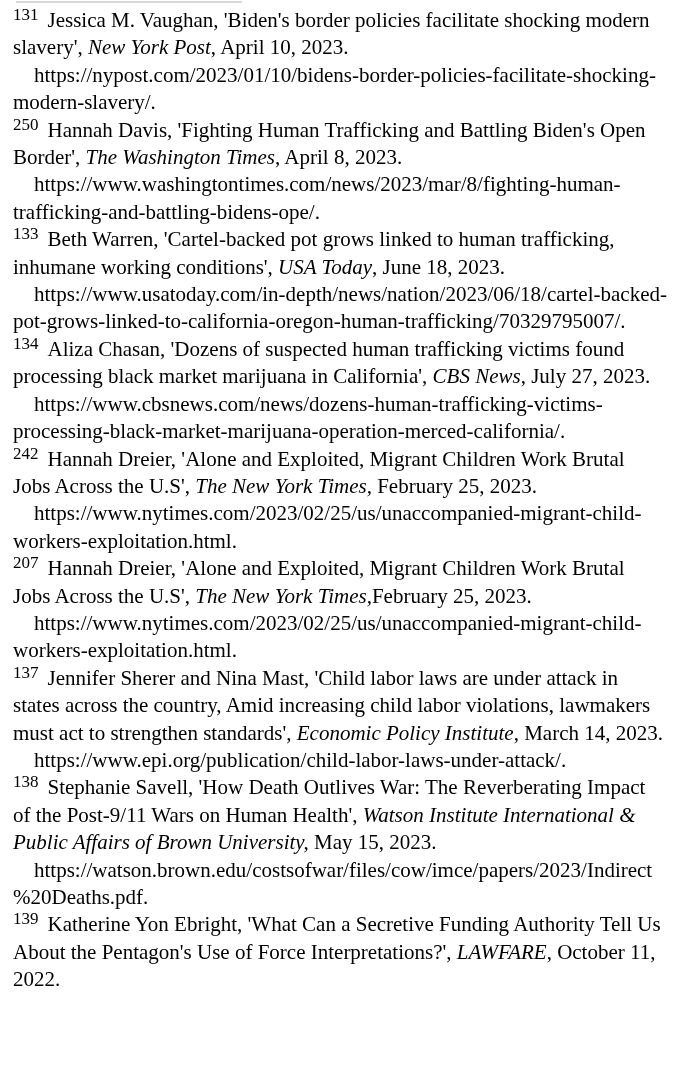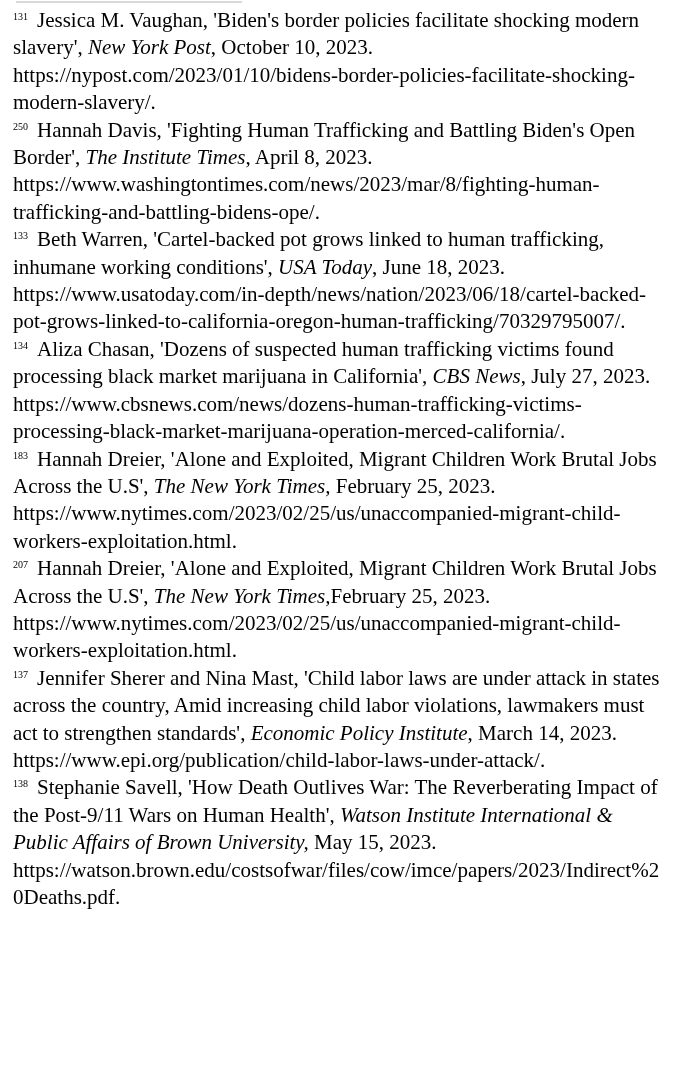--- a/index.html
+++ b/index.html
@@ -32,39 +32,40 @@
     font-size: 21px;
     line-height: 27.4px;
     text-align: left;
     overflow-wrap: break-word;
   }
   p.footnote {
     margin: 0;
     padding: 0;
   }
   p.footnote sup {
-    font-size: 10px;
+    font-size: 17px;
     line-height: 0;
     vertical-align: baseline;
     position: relative;
     top: -7px;
     margin-right: 9px;
   }
   .seg-italic { font-style: italic; }
   .seg-normal { font-style: normal; }
-  .seg-url { font-style: normal; }
+  .seg-url { font-style: normal; margin-left: 21px; }
 </style>
 </head>
 <body>
 
 <div class="page">
   <div class="separator"></div>
   <div class="footnotes" id="footnotes">
-      <p class="footnote"><sup>131</sup><span class="seg-normal">Jessica M. Vaughan, 'Biden's border policies facilitate shocking modern slavery', </span><span class="seg-italic">New York Post</span><span class="seg-normal">, October 10, 2023. </span><span class="seg-url">https://nypost.com/2023/01/10/bidens-border-policies-facilitate-shocking-modern-slavery/.</span></p>
-      <p class="footnote"><sup>250</sup><span class="seg-normal">Hannah Davis, 'Fighting Human Trafficking and Battling Biden's Open Border', </span><span class="seg-italic">The Institute Times</span><span class="seg-normal">, April 8, 2023. </span><span class="seg-url">https://www.washingtontimes.com/news/2023/mar/8/fighting-human-trafficking-and-battling-bidens-ope/.</span></p>
+      <p class="footnote"><sup>131</sup><span class="seg-normal">Jessica M. Vaughan, 'Biden's border policies facilitate shocking modern slavery', </span><span class="seg-italic">New York Post</span><span class="seg-normal">, April 10, 2023. </span><span class="seg-url">https://nypost.com/2023/01/10/bidens-border-policies-facilitate-shocking-modern-slavery/.</span></p>
+      <p class="footnote"><sup>250</sup><span class="seg-normal">Hannah Davis, 'Fighting Human Trafficking and Battling Biden's Open Border', </span><span class="seg-italic">The Washington Times</span><span class="seg-normal">, April 8, 2023. </span><span class="seg-url">https://www.washingtontimes.com/news/2023/mar/8/fighting-human-trafficking-and-battling-bidens-ope/.</span></p>
       <p class="footnote"><sup>133</sup><span class="seg-normal">Beth Warren, 'Cartel-backed pot grows linked to human trafficking, inhumane working conditions', </span><span class="seg-italic">USA Today</span><span class="seg-normal">, June 18, 2023. </span><span class="seg-url">https://www.usatoday.com/in-depth/news/nation/2023/06/18/cartel-backed-pot-grows-linked-to-california-oregon-human-trafficking/70329795007/.</span></p>
       <p class="footnote"><sup>134</sup><span class="seg-normal">Aliza Chasan, 'Dozens of suspected human trafficking victims found processing black market marijuana in California', </span><span class="seg-italic">CBS News</span><span class="seg-normal">, July 27, 2023. </span><span class="seg-url">https://www.cbsnews.com/news/dozens-human-trafficking-victims-processing-black-market-marijuana-operation-merced-california/.</span></p>
-      <p class="footnote"><sup>183</sup><span class="seg-normal">Hannah Dreier, 'Alone and Exploited, Migrant Children Work Brutal Jobs Across the U.S', </span><span class="seg-italic">The New York Times,</span><span class="seg-normal"> February 25, 2023. </span><span class="seg-url">https://www.nytimes.com/2023/02/25/us/unaccompanied-migrant-child-workers-exploitation.html.</span></p>
+      <p class="footnote"><sup>242</sup><span class="seg-normal">Hannah Dreier, 'Alone and Exploited, Migrant Children Work Brutal Jobs Across the U.S', </span><span class="seg-italic">The New York Times,</span><span class="seg-normal"> February 25, 2023. </span><span class="seg-url">https://www.nytimes.com/2023/02/25/us/unaccompanied-migrant-child-workers-exploitation.html.</span></p>
       <p class="footnote"><sup>207</sup><span class="seg-normal">Hannah Dreier, 'Alone and Exploited, Migrant Children Work Brutal Jobs Across the U.S', </span><span class="seg-italic">The New York Times,</span><span class="seg-normal">February 25, 2023. </span><span class="seg-url">https://www.nytimes.com/2023/02/25/us/unaccompanied-migrant-child-workers-exploitation.html.</span></p>
       <p class="footnote"><sup>137</sup><span class="seg-normal">Jennifer Sherer and Nina Mast, 'Child labor laws are under attack in states across the country, Amid increasing child labor violations, lawmakers must act to strengthen standards', </span><span class="seg-italic">Economic Policy Institute</span><span class="seg-normal">, March 14, 2023. </span><span class="seg-url">https://www.epi.org/publication/child-labor-laws-under-attack/.</span></p>
       <p class="footnote"><sup>138</sup><span class="seg-normal">Stephanie Savell, 'How Death Outlives War: The Reverberating Impact of the Post-9/11 Wars on Human Health', </span><span class="seg-italic">Watson Institute International &amp; Public Affairs of Brown University,</span><span class="seg-normal"> May 15, 2023. </span><span class="seg-url">https://watson.brown.edu/costsofwar/files/cow/imce/papers/2023/Indirect%20Deaths.pdf.</span></p>
+      <p class="footnote"><sup>139</sup><span class="seg-normal">Katherine Yon Ebright, 'What Can a Secretive Funding Authority Tell Us About the Pentagon's Use of Force Interpretations?', </span><span class="seg-italic">LAWFARE</span><span class="seg-normal">, October 11, 2022.</span></p>
     </div>
 </div>
 
 </body></html>

